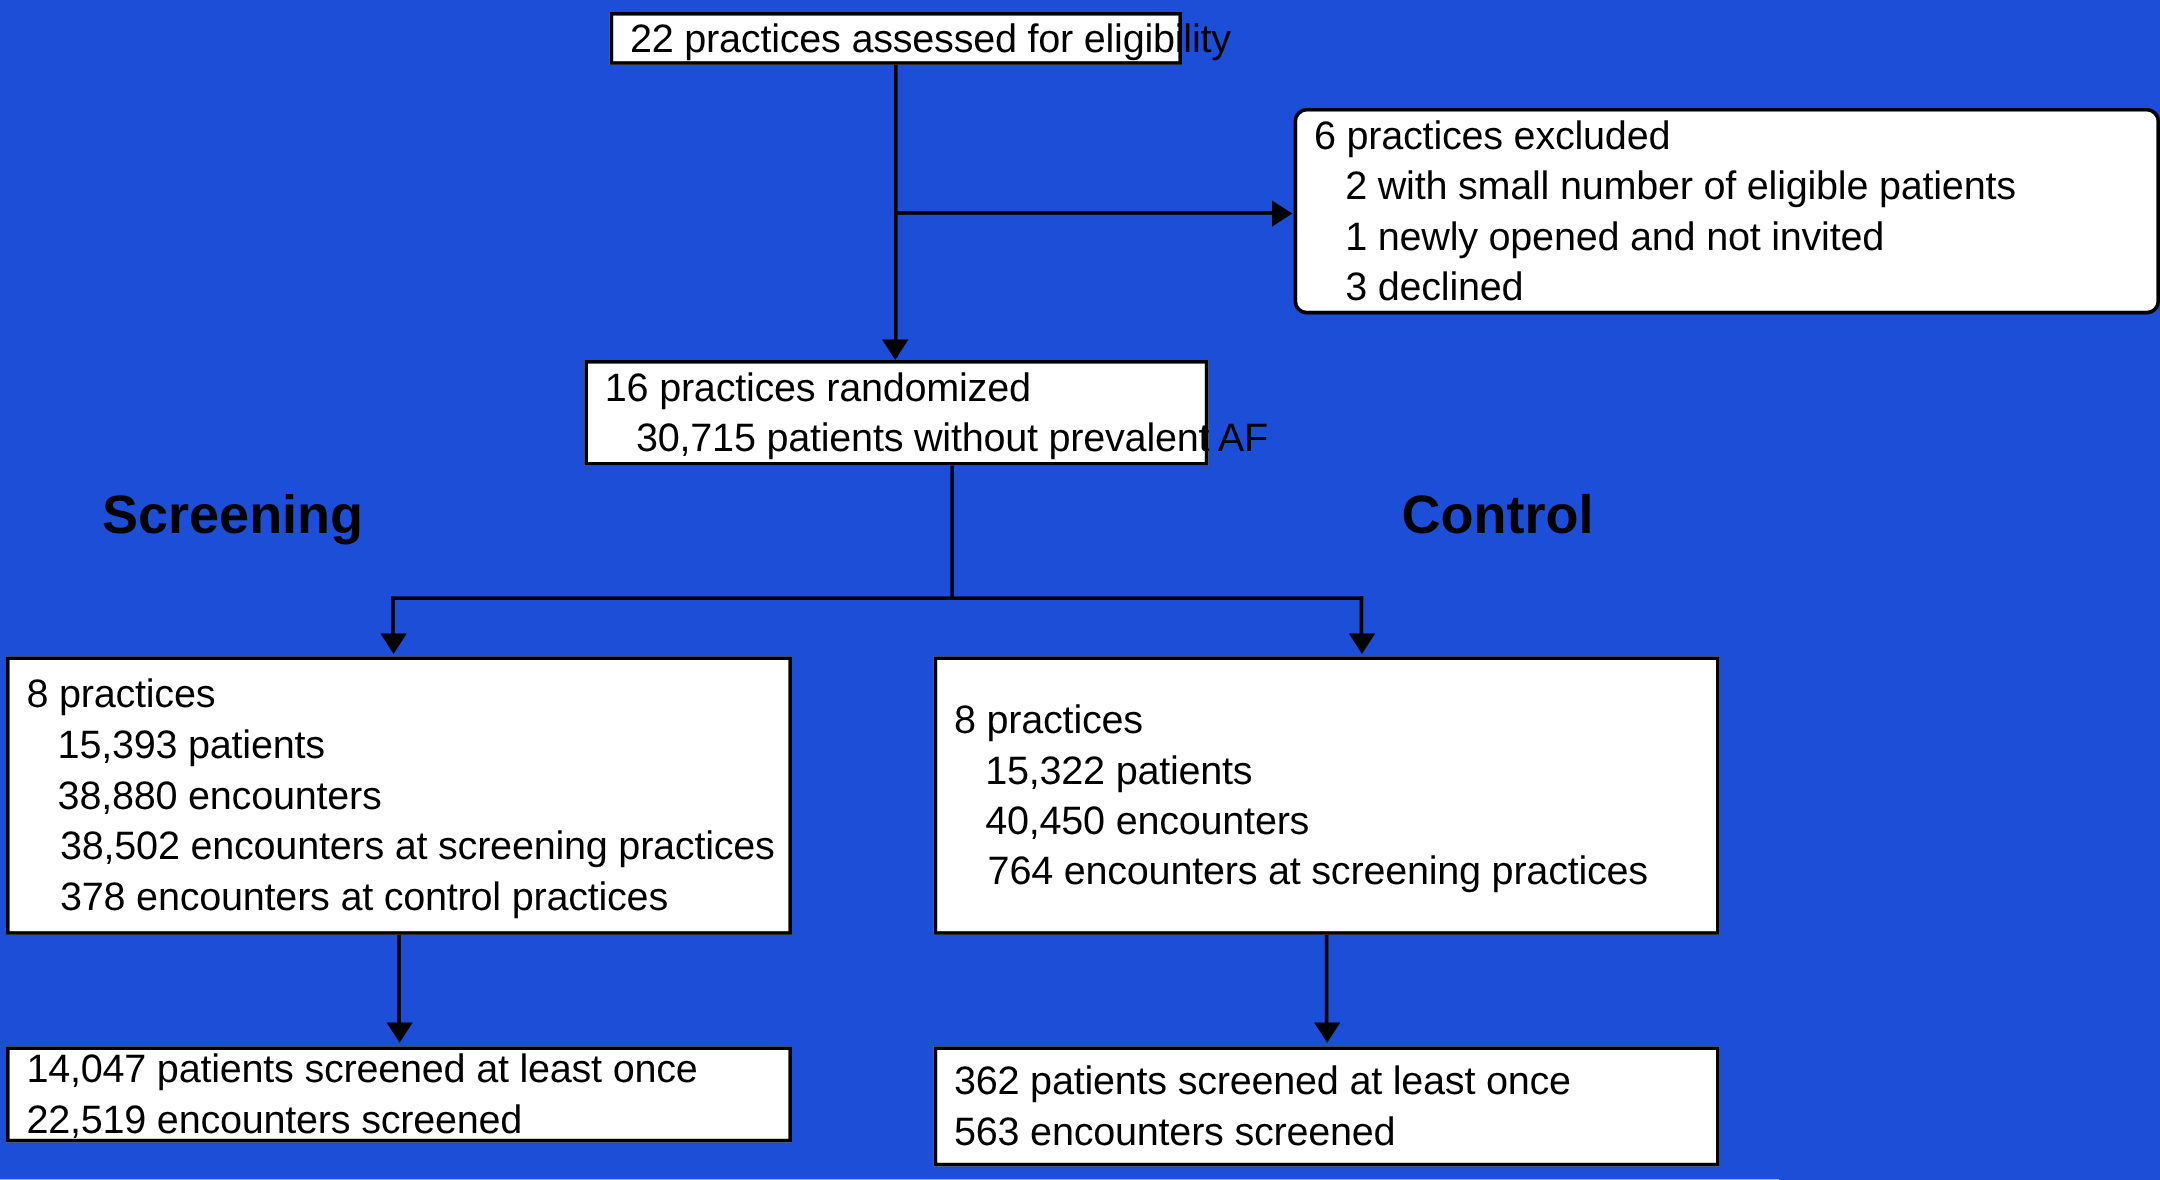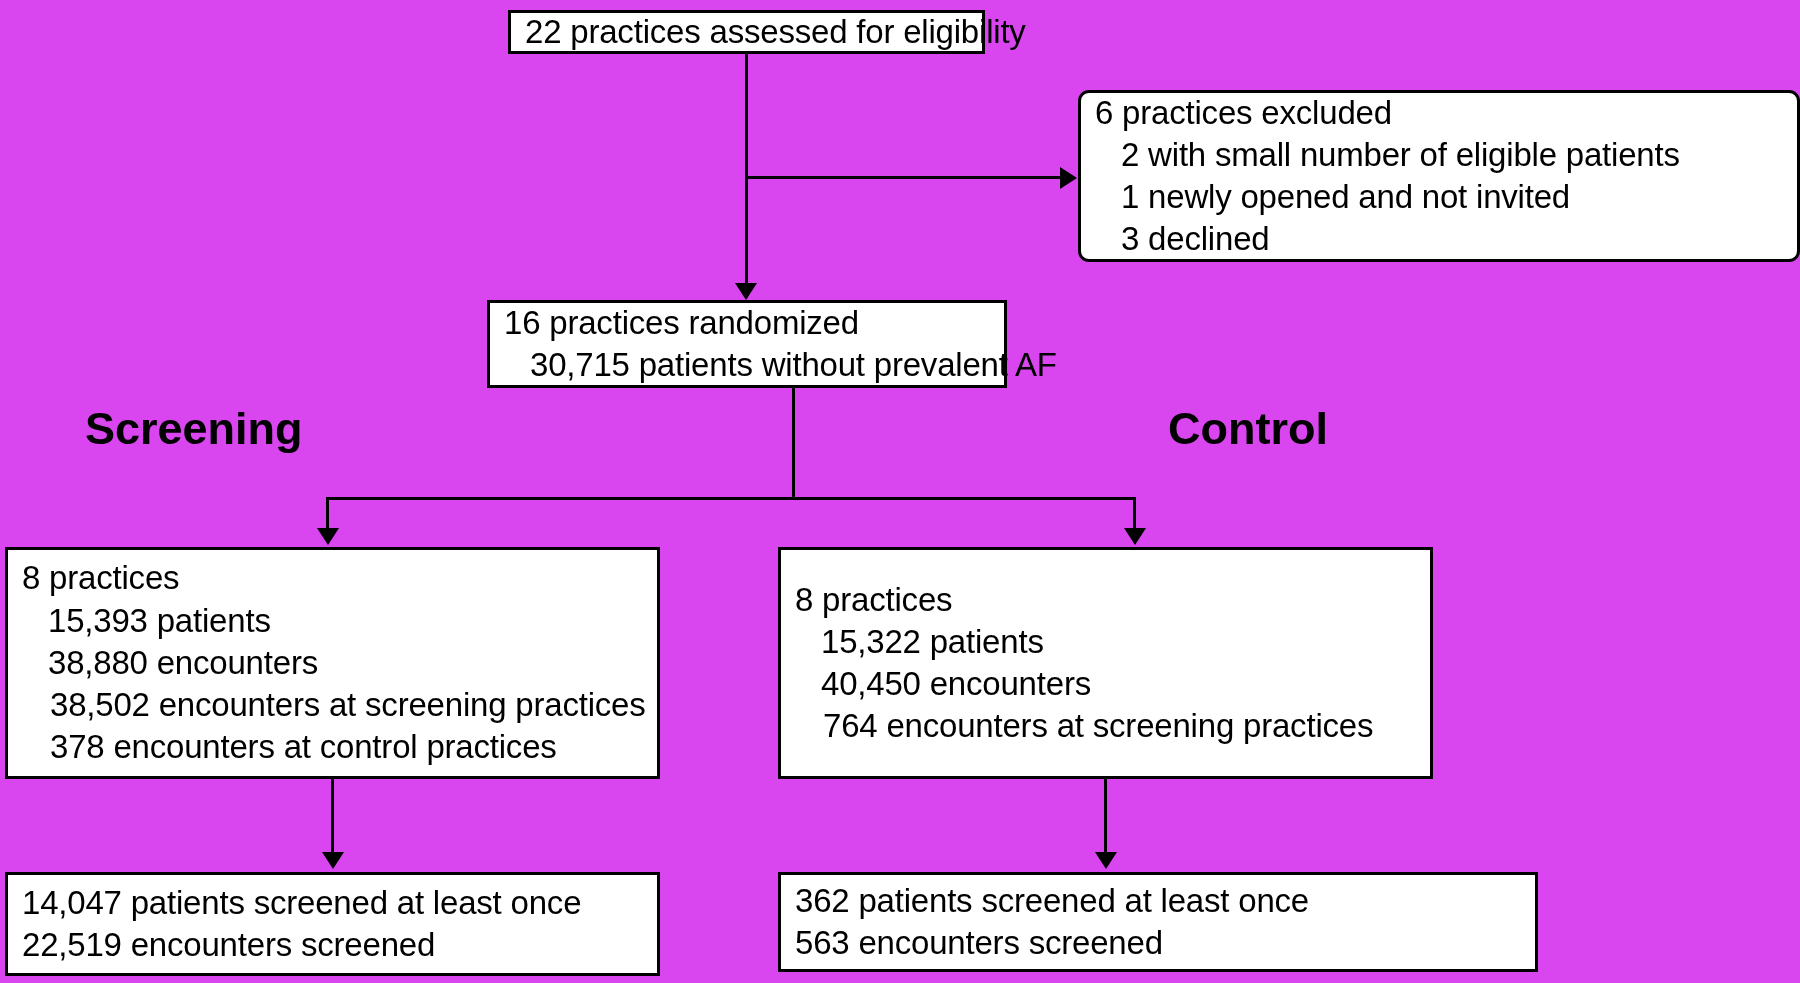--- a/index.html
+++ b/index.html
@@ -5,21 +5,21 @@
 <style>
   html, body {
     margin: 0;
     padding: 0;
     background: #ffffff;
   }
   #canvas {
     position: relative;
     width: 1800px;
     height: 983px;
-    background: #d946ef;
+    background: #1d4ed8;
     font-family: "Liberation Sans", sans-serif;
     color: #000000;
     overflow: hidden;
   }
   .box {
     position: absolute;
     box-sizing: border-box;
     border: 3px solid #000000;
     background: #ffffff;
     display: flex;
@@ -126,23 +126,23 @@
     <div class="line indent-1">40,450 encounters</div>
     <div class="line indent-2">764 encounters at screening practices</div>
   </div>
 
   <div class="vline" style="left:331px; top:779px; height:76px;"></div>
   <div class="arrow-down" style="left:322px; top:852px;"></div>
 
   <div class="vline" style="left:1104px; top:779px; height:76px;"></div>
   <div class="arrow-down" style="left:1095px; top:852px;"></div>
 
-  <div class="box" style="left:5px; top:872px; width:655px; height:104px;">
+  <div class="box" style="left:5px; top:872px; width:655px; height:80px;">
     <div class="line indent-0">14,047 patients screened at least once</div>
     <div class="line indent-0">22,519 encounters screened</div>
   </div>
 
-  <div class="box" style="left:778px; top:872px; width:760px; height:100px;">
+  <div class="box" style="left:778px; top:872px; width:655px; height:100px;">
     <div class="line indent-0">362 patients screened at least once</div>
     <div class="line indent-0">563 encounters screened</div>
   </div>
 
 </div>
 
 </body></html>

